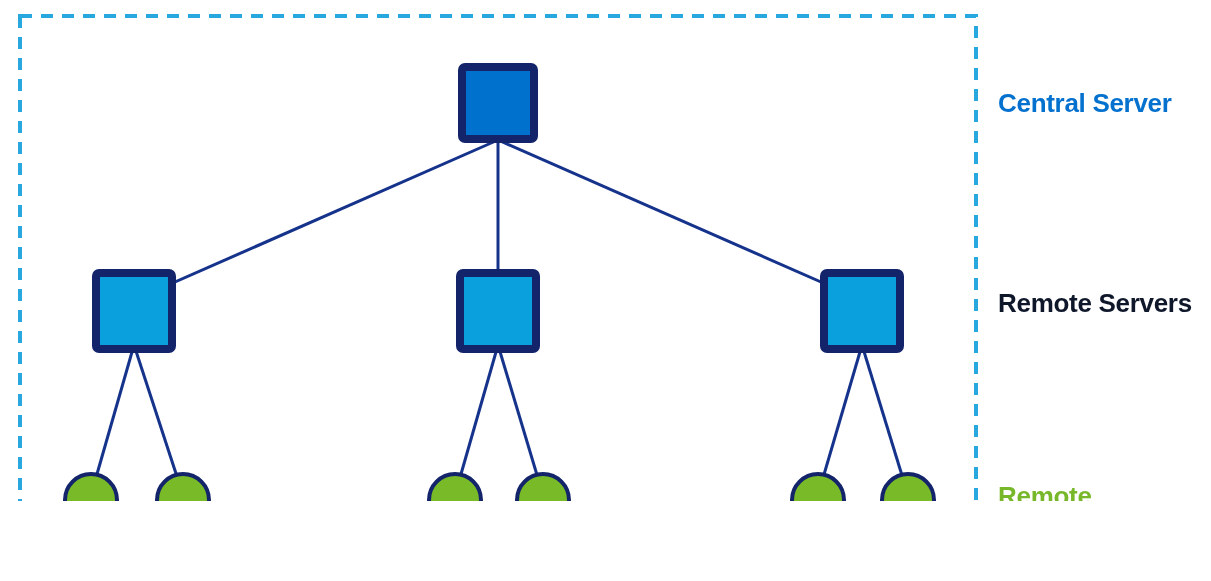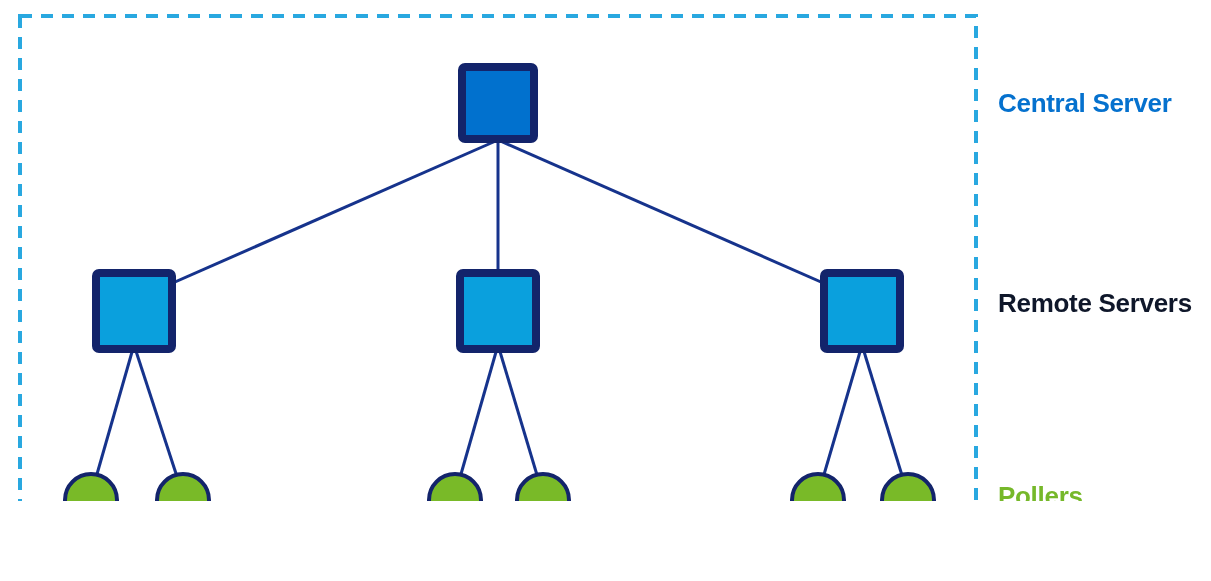--- a/index.html
+++ b/index.html
@@ -70,15 +70,15 @@
       <circle cx="543" cy="500" r="26"></circle>
       <circle cx="818" cy="500" r="26"></circle>
       <circle cx="908" cy="500" r="26"></circle>
     </g>
   </svg>
 
   <div class="tier-label central" style="color: rgb(5, 113, 206);">Central Server</div>
 
   <div class="tier-label remote" style="color: #0f172a;">Remote Servers</div>
 
-  <div class="tier-label pollers" style="color: rgb(118, 184, 42);">Pollers</div>
+  <div class="tier-label pollers" style="color: rgb(118, 184, 42);">Remote</div>
 
 </div>
 
 </body></html>

